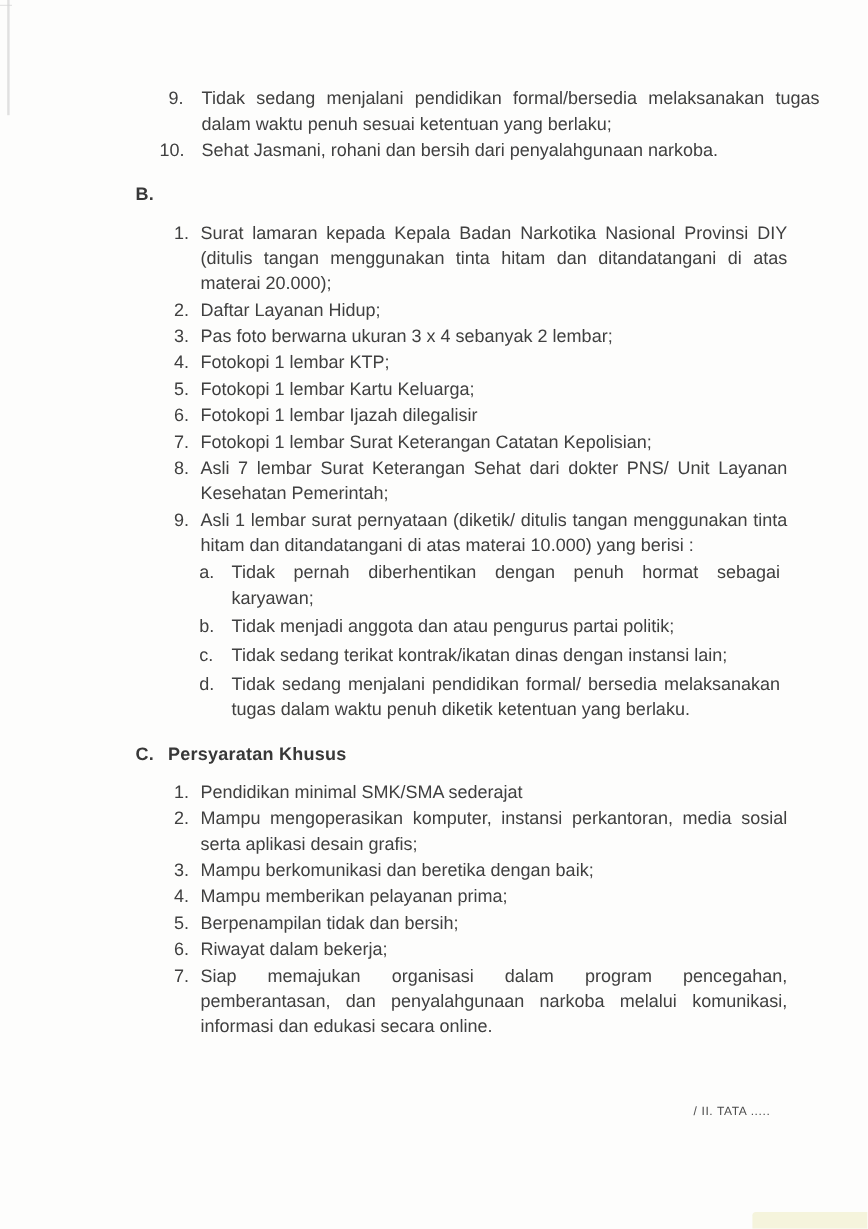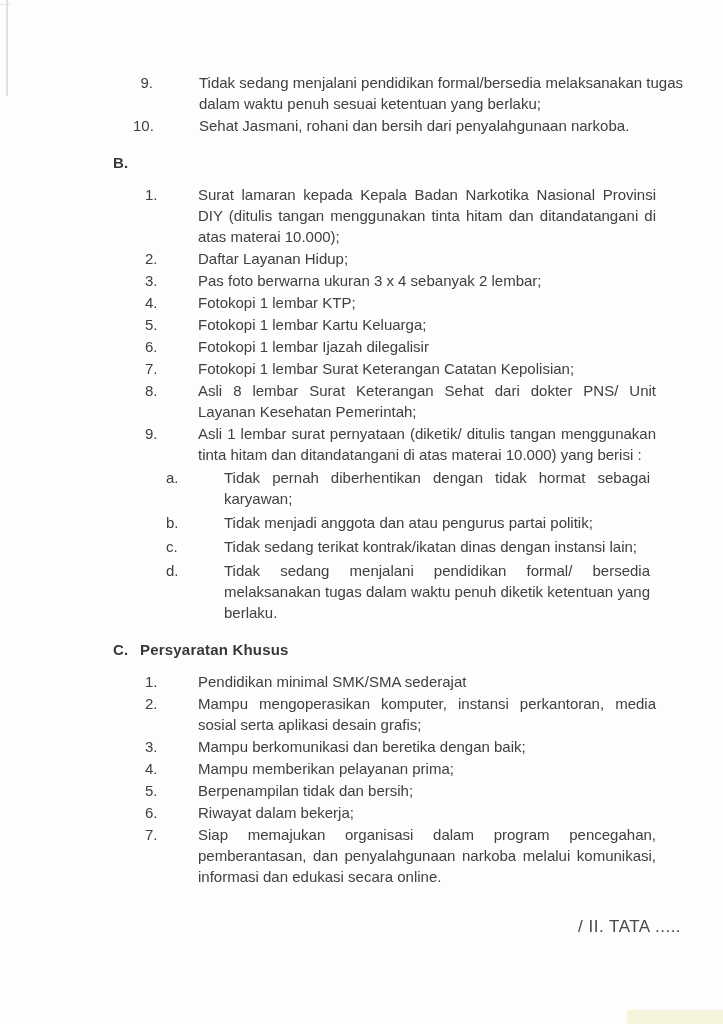--- a/index.html
+++ b/index.html
@@ -28,21 +28,21 @@
     background: #d4d4d4; opacity: .6;
   }
   .corner-stain {
     position: absolute; right: 0; bottom: 0; width: 96px; height: 14px;
     background: #f1f0d2; opacity: .75; border-radius: 3px 0 0 0;
   }
   .content { padding-top: 72px; }
 
   .item { display: flex; margin-bottom: 1px; }
   .item .num { flex: none; }
-  .item .txt { flex: 1 1 auto; text-align: justify; margin-left: 31px; }
+  .item .txt { flex: 1 1 auto; text-align: justify; }
 
   .intro-list { margin-left: 133px; margin-right: 40px; }
   .intro-list .num { width: 20px; text-align: right; margin-right: 15px; }
 
   .section-heading {
     display: flex;
     margin-left: 113px;
     margin-top: 16px;
     margin-bottom: 11px;
     font-weight: bold;
@@ -56,21 +56,21 @@
 
   .sub-list { margin-left: 166px; margin-right: 73px; margin-top: 2px; }
   .sub-list .item { margin-bottom: 3px; }
   .sub-list .num { width: 27px; }
 
   .continuation {
     position: absolute;
     left: 578px;
     top: 916px;
     color: #4a4a4a;
-    font-size: 17px;
+    font-size: 10px;
     letter-spacing: .5px;
     white-space: nowrap;
   }
 </style>
 </head>
 <body>
 
 <div class="page">
   <div class="edge-left"></div>
   <div class="edge-top"></div>
@@ -89,21 +89,21 @@
       </div>
     </div>
 
     <div class="section-heading">
       <span class="num">B.</span>
     </div>
 
     <div class="main-list">
       <div class="item">
         <span class="num">1.</span>
-        <div class="txt">Surat lamaran kepada Kepala Badan Narkotika Nasional Provinsi DIY (ditulis tangan menggunakan tinta hitam dan ditandatangani di atas materai 10.000);</div>
+        <div class="txt">Surat lamaran kepada Kepala Badan Narkotika Nasional Provinsi DIY (ditulis tangan menggunakan tinta hitam dan ditandatangani di atas materai 20.000);</div>
       </div>
       <div class="item">
         <span class="num">2.</span>
         <div class="txt">Daftar Layanan Hidup;</div>
       </div>
       <div class="item">
         <span class="num">3.</span>
         <div class="txt">Pas foto berwarna ukuran 3 x 4 sebanyak 2 lembar;</div>
       </div>
       <div class="item">
@@ -117,32 +117,32 @@
       <div class="item">
         <span class="num">6.</span>
         <div class="txt">Fotokopi 1 lembar Ijazah dilegalisir</div>
       </div>
       <div class="item">
         <span class="num">7.</span>
         <div class="txt">Fotokopi 1 lembar Surat Keterangan Catatan Kepolisian;</div>
       </div>
       <div class="item">
         <span class="num">8.</span>
-        <div class="txt">Asli 8 lembar Surat Keterangan Sehat dari dokter PNS/ Unit Layanan Kesehatan Pemerintah;</div>
+        <div class="txt">Asli 7 lembar Surat Keterangan Sehat dari dokter PNS/ Unit Layanan Kesehatan Pemerintah;</div>
       </div>
       <div class="item">
         <span class="num">9.</span>
         <div class="txt">Asli 1 lembar surat pernyataan (diketik/ ditulis tangan menggunakan tinta hitam dan ditandatangani di atas materai 10.000) yang berisi :</div>
       </div>
     </div>
 
     <div class="sub-list">
       <div class="item">
         <span class="num">a.</span>
-        <div class="txt">Tidak pernah diberhentikan dengan tidak hormat sebagai karyawan;</div>
+        <div class="txt">Tidak pernah diberhentikan dengan penuh hormat sebagai karyawan;</div>
       </div>
       <div class="item">
         <span class="num">b.</span>
         <div class="txt">Tidak menjadi anggota dan atau pengurus partai politik;</div>
       </div>
       <div class="item">
         <span class="num">c.</span>
         <div class="txt">Tidak sedang terikat kontrak/ikatan dinas dengan instansi lain;</div>
       </div>
       <div class="item">

